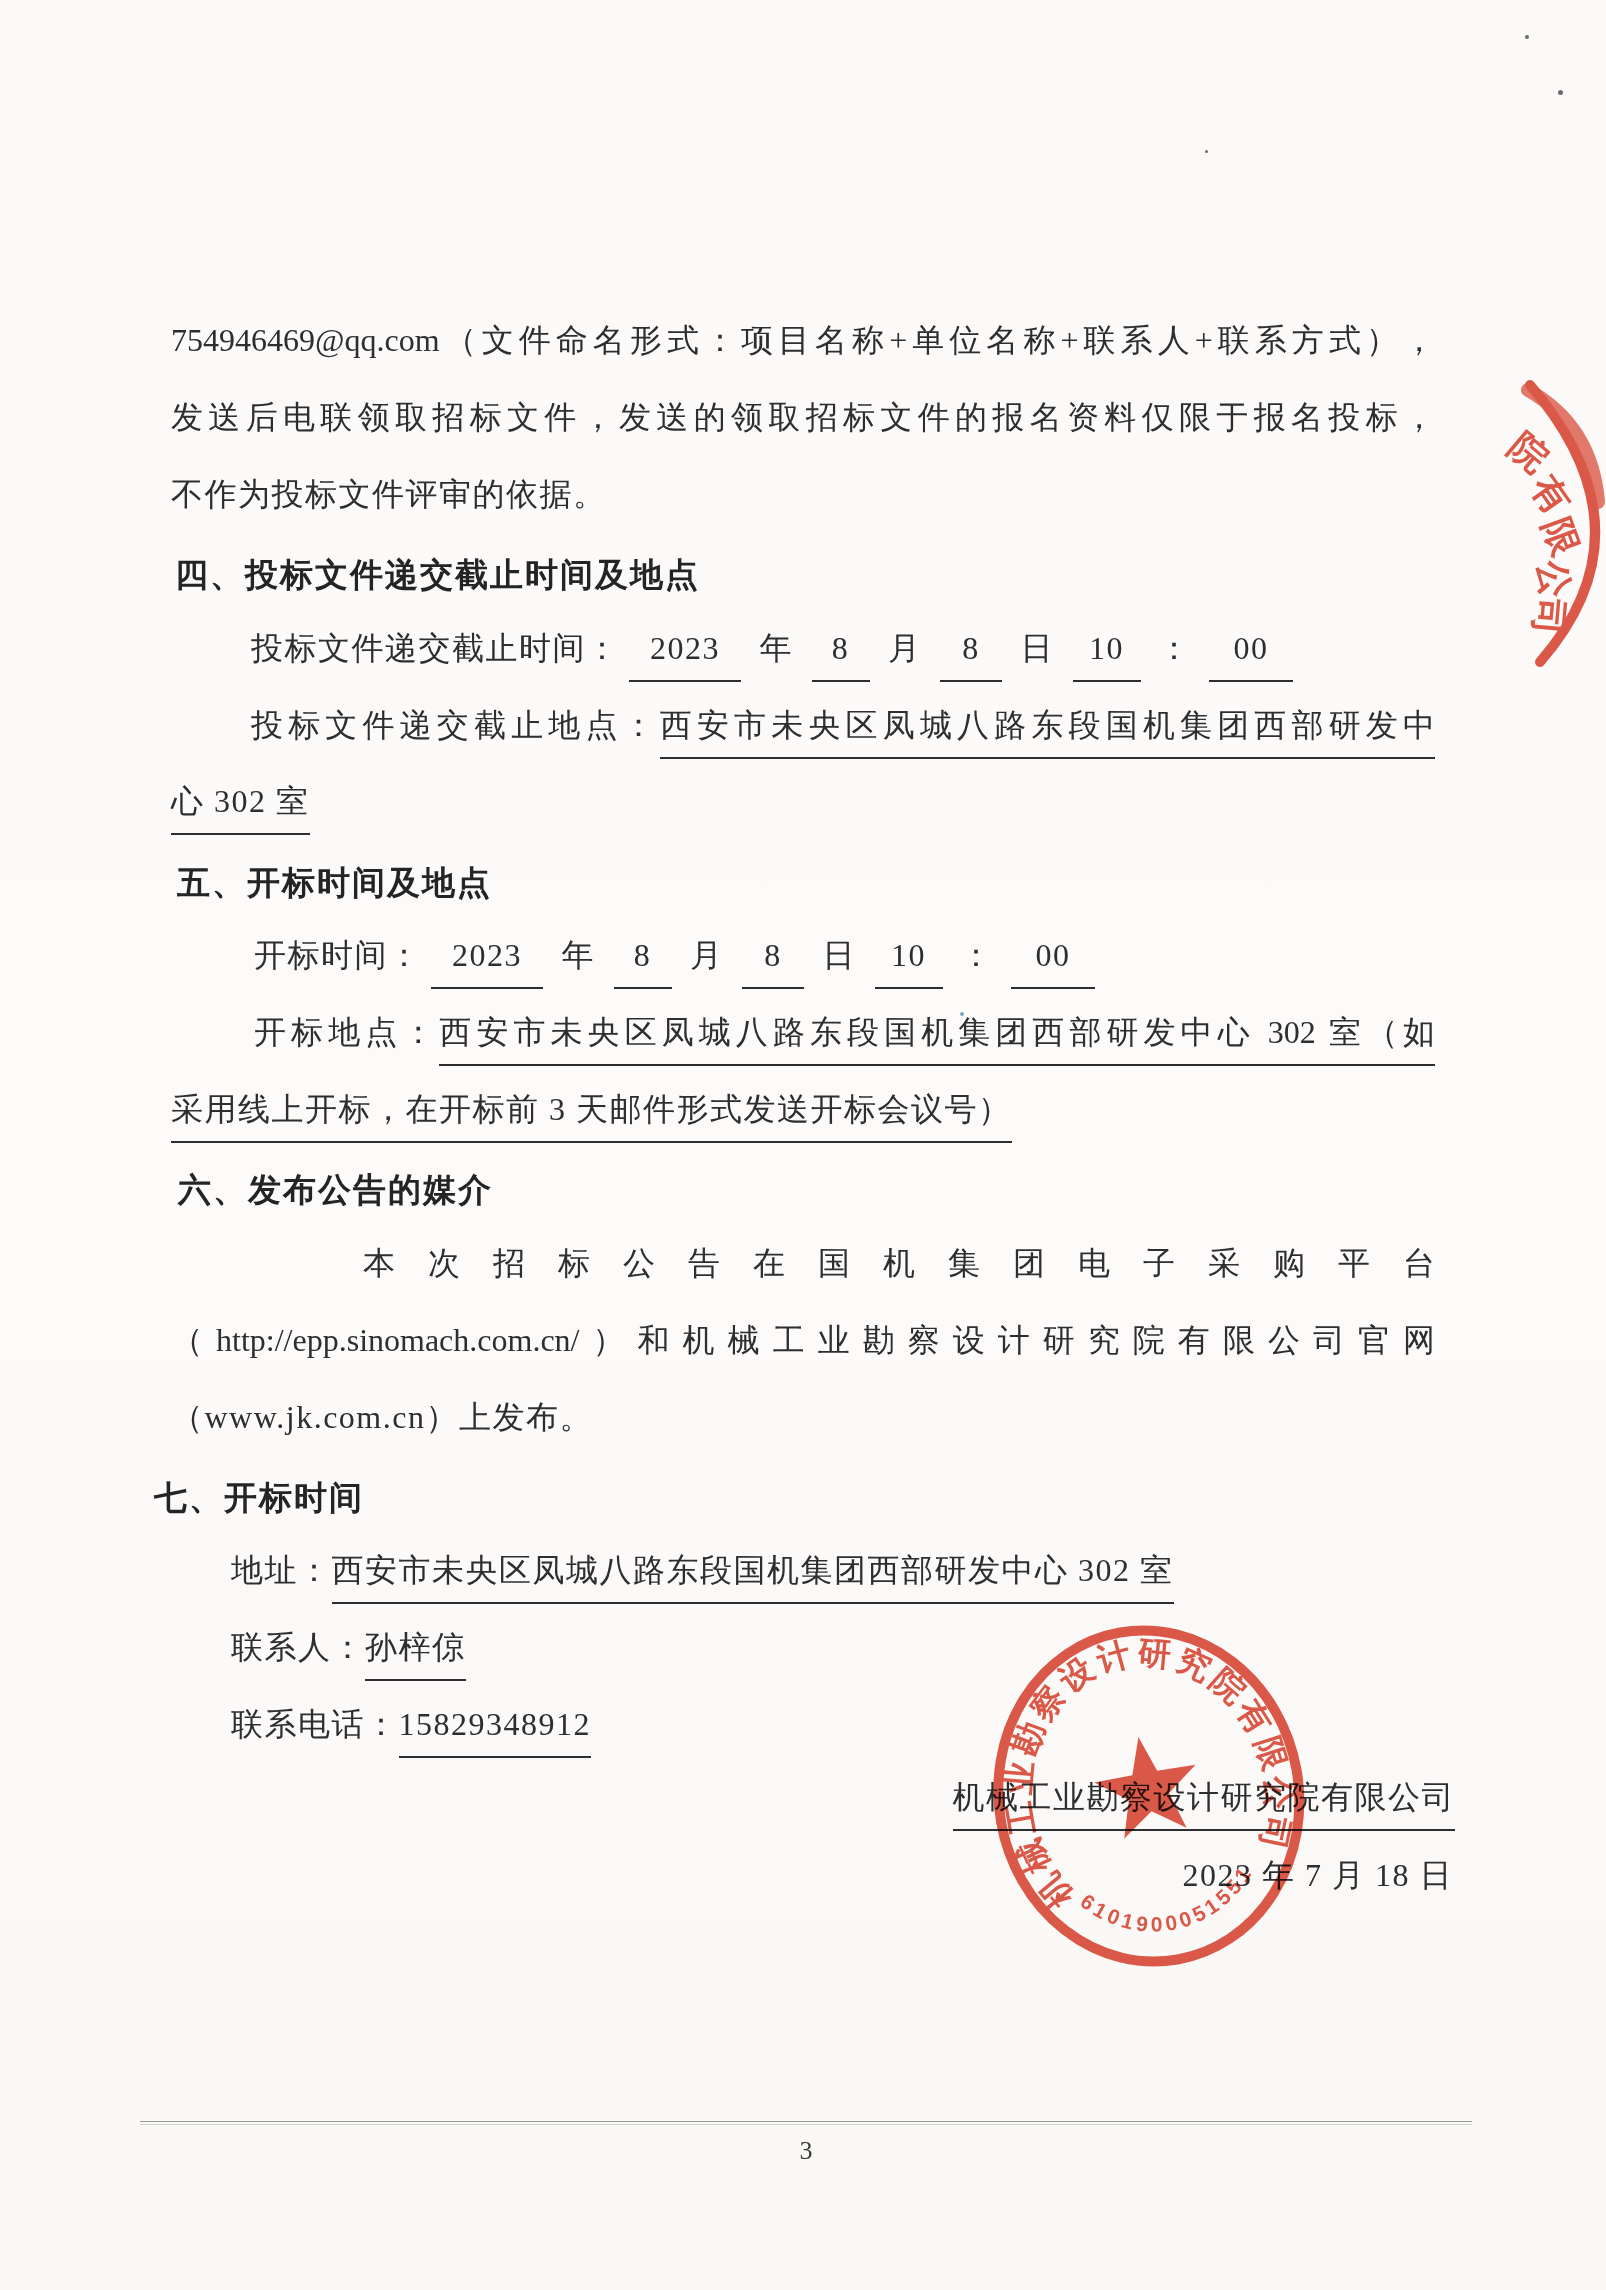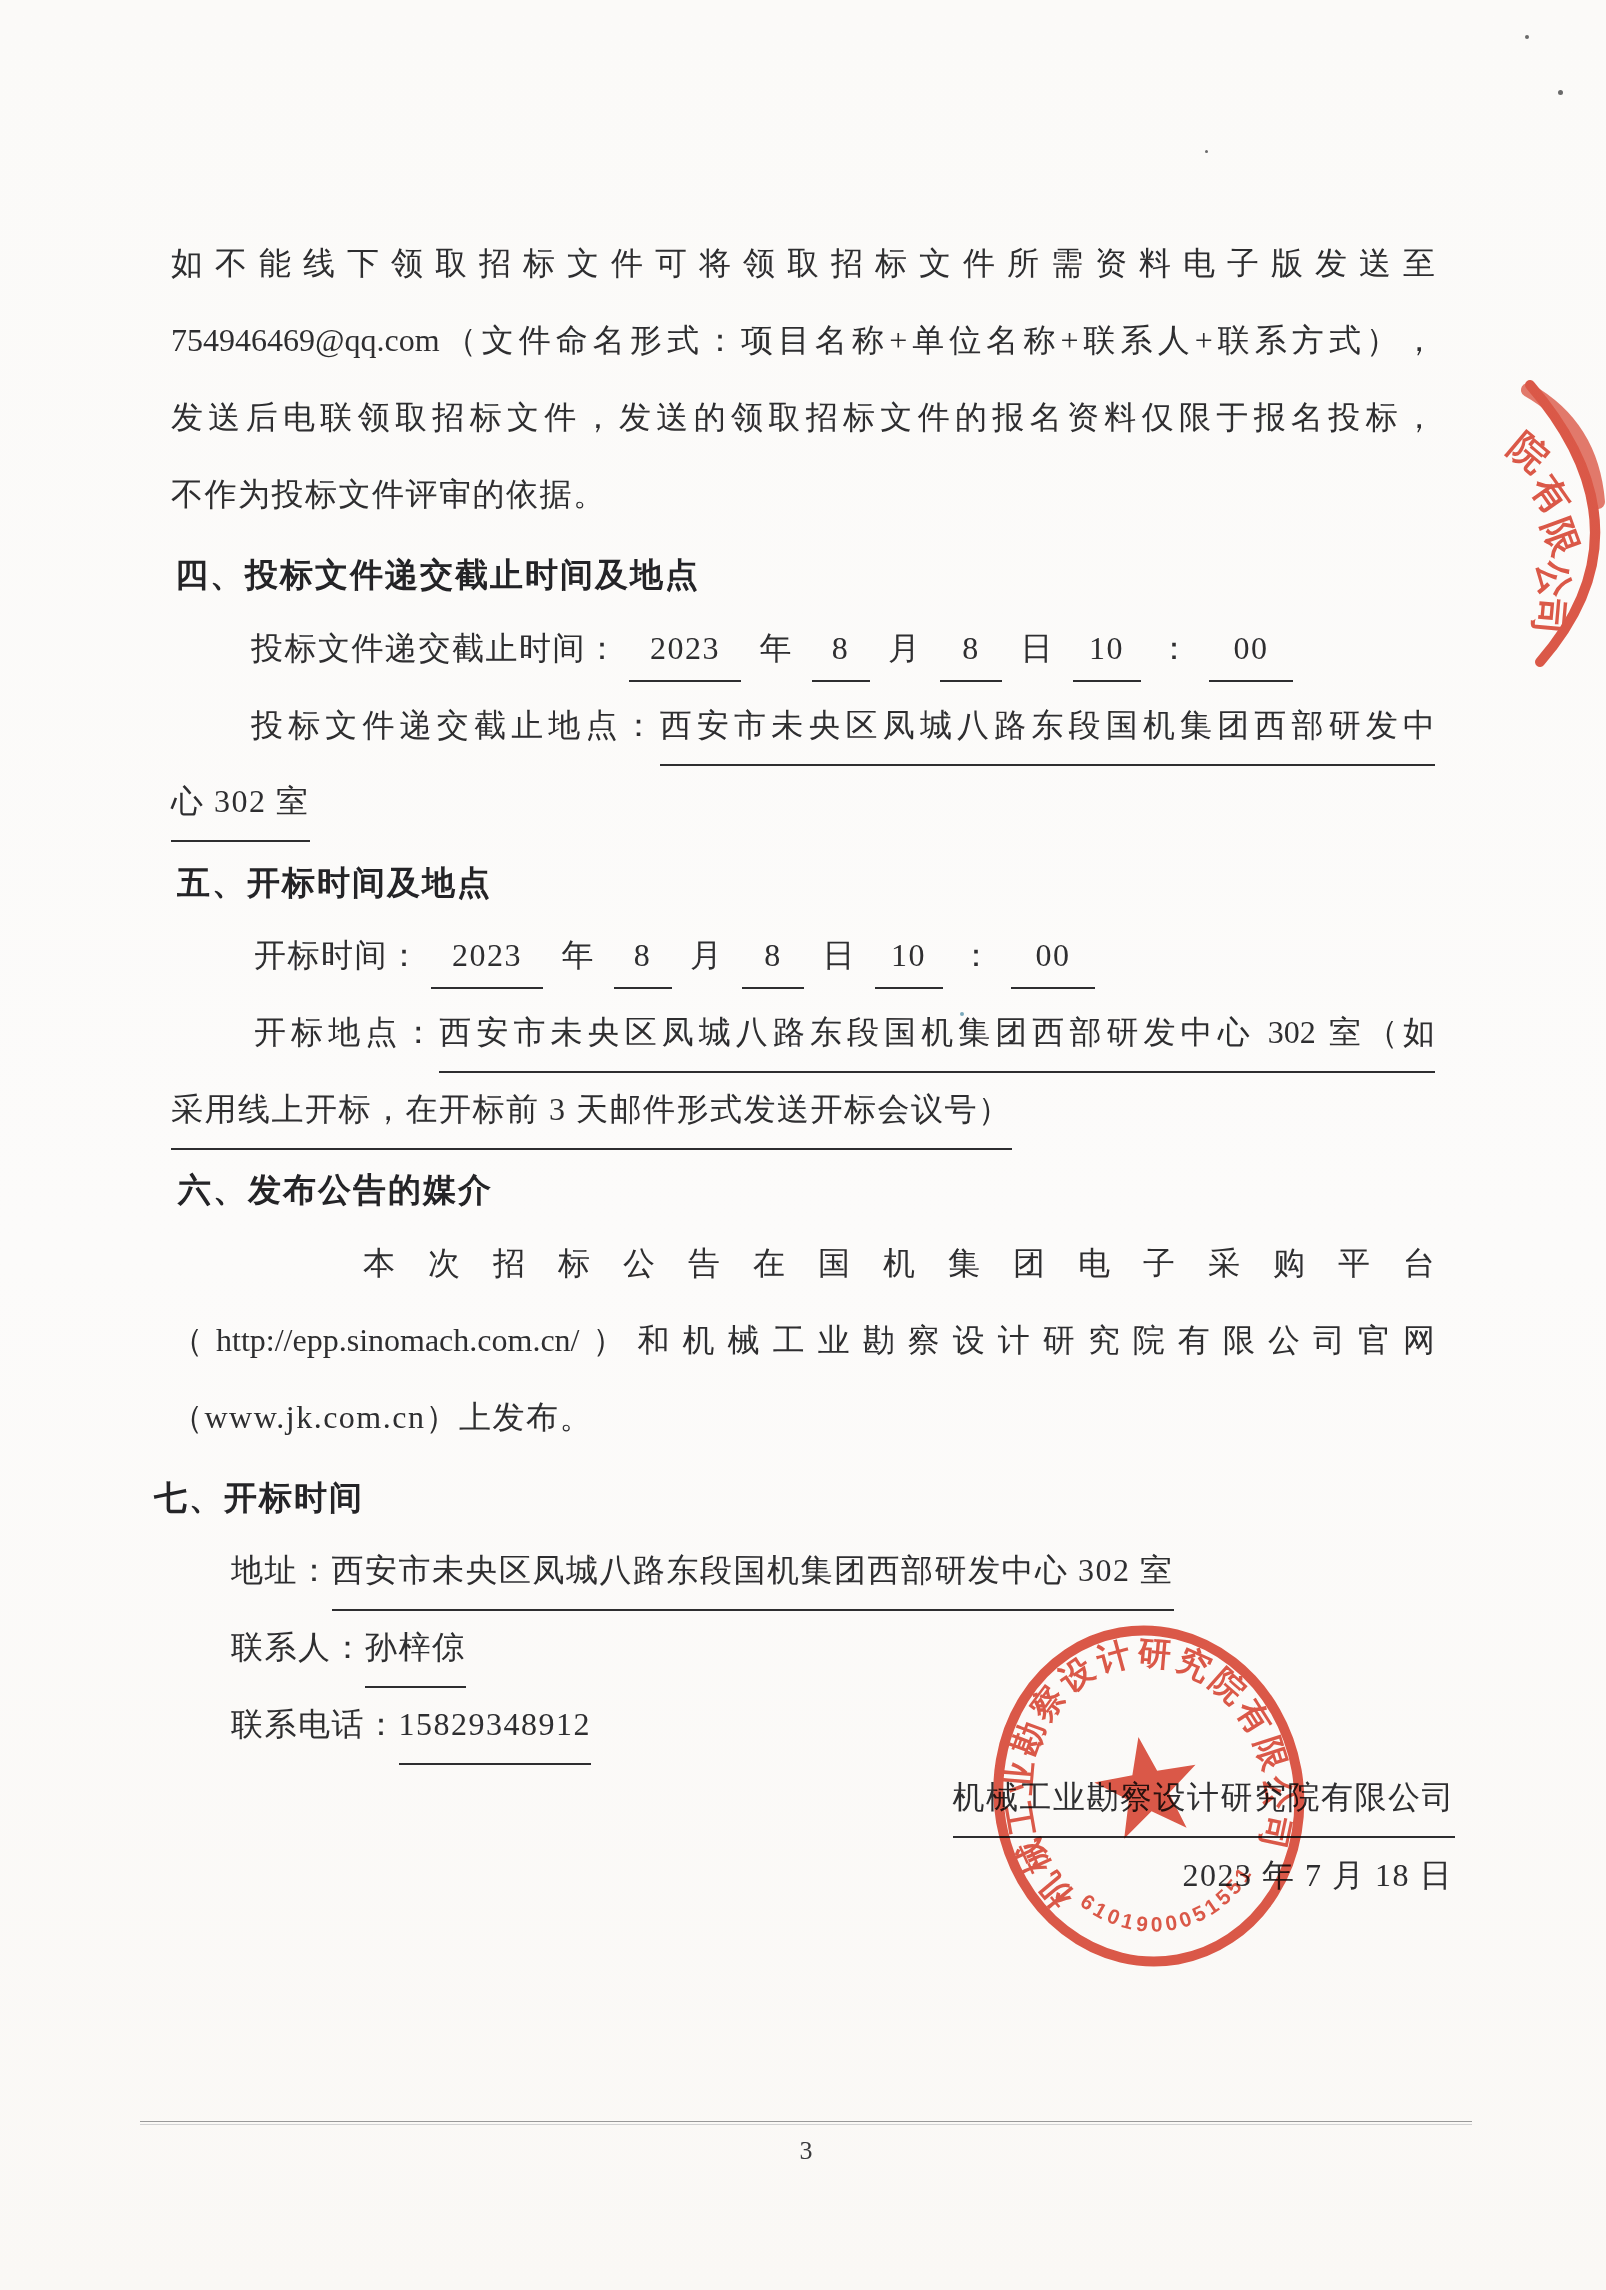--- a/index.html
+++ b/index.html
@@ -14,21 +14,21 @@
     letter-spacing:1.5px; white-space:nowrap;
   }
   .justify {
     right:171px; text-align:justify; text-align-last:justify;
     white-space:normal; letter-spacing:0;
   }
   .heading {
     font-family:"Liberation Sans","DejaVu Sans",sans-serif;
     font-weight:700; font-size:33px; color:#242427; letter-spacing:2px;margin-top:7px;
   }
-  .u { border-bottom:2px solid #2e2e30; padding-bottom:21px; }
+  .u { border-bottom:2px solid #2e2e30; padding-bottom:14px; }
   .blank {
     display:inline-block; text-align:center;
     border-bottom:2px solid #2e2e30; padding-bottom:9px;
   }
   .bw-y{min-width:112px}.bw-m{min-width:58px}.bw-d{min-width:62px}
   .bw-h{min-width:68px}.bw-min{min-width:84px}
   .unit { margin:0 9px; }
   .sep { margin:0 8px; }
   .sig { left:auto; right:151px; text-align:right; }
   .footer-rule {
@@ -52,21 +52,20 @@
     position:absolute; font-weight:700; font-size:37px; color:#dc4c3a;
     font-family:"Liberation Sans","DejaVu Sans",sans-serif;
   }
   .speck { position:absolute; border-radius:50%; background:#6a6a6a; }
 </style>
 </head>
 <body>
 
 <div class="page">
 
-  <div class="line justify" style="top:240px">如不能线下领取招标文件可将领取招标文件所需资料电子版发送至</div>
   <div class="line justify" style="top:317px">754946469@qq.com（文件命名形式：项目名称+单位名称+联系人+联系方式），</div>
   <div class="line justify" style="top:394px">发送后电联领取招标文件，发送的领取招标文件的报名资料仅限于报名投标，</div>
   <div class="line" style="top:471px">不作为投标文件评审的依据。</div>
 
   <div class="line heading" style="top:545px;left:175px">四、投标文件递交截止时间及地点</div>
 
   <div class="line" style="top:625px;left:251px">
     <span>投标文件递交截止时间：</span>
     <span class="blank bw-y">2023</span>
     <span class="unit">年</span>

